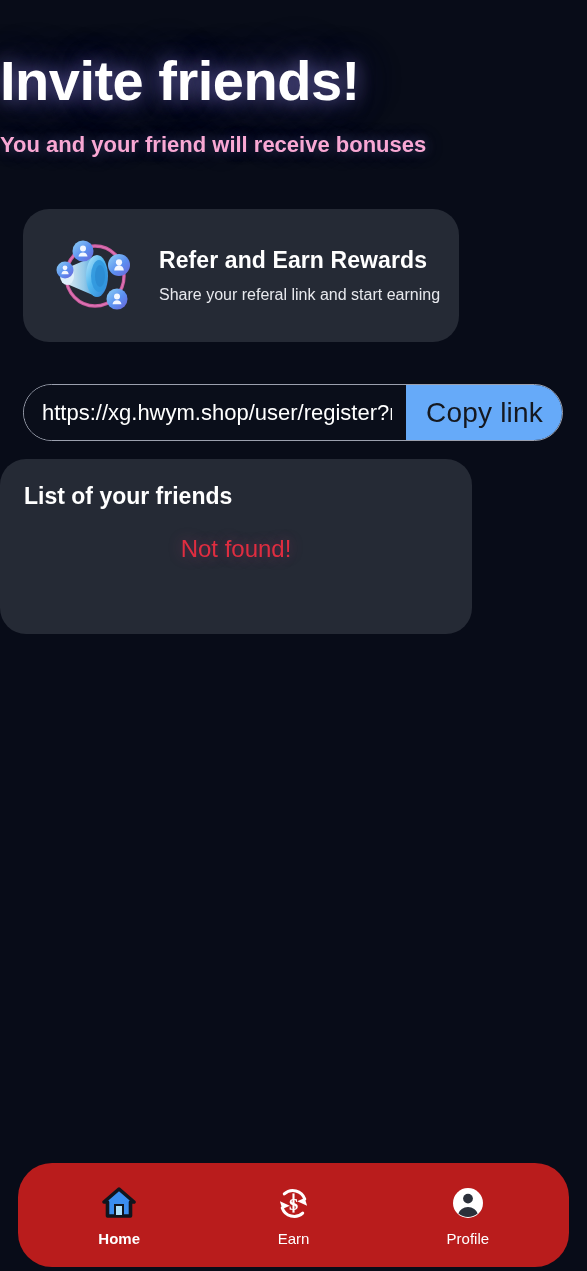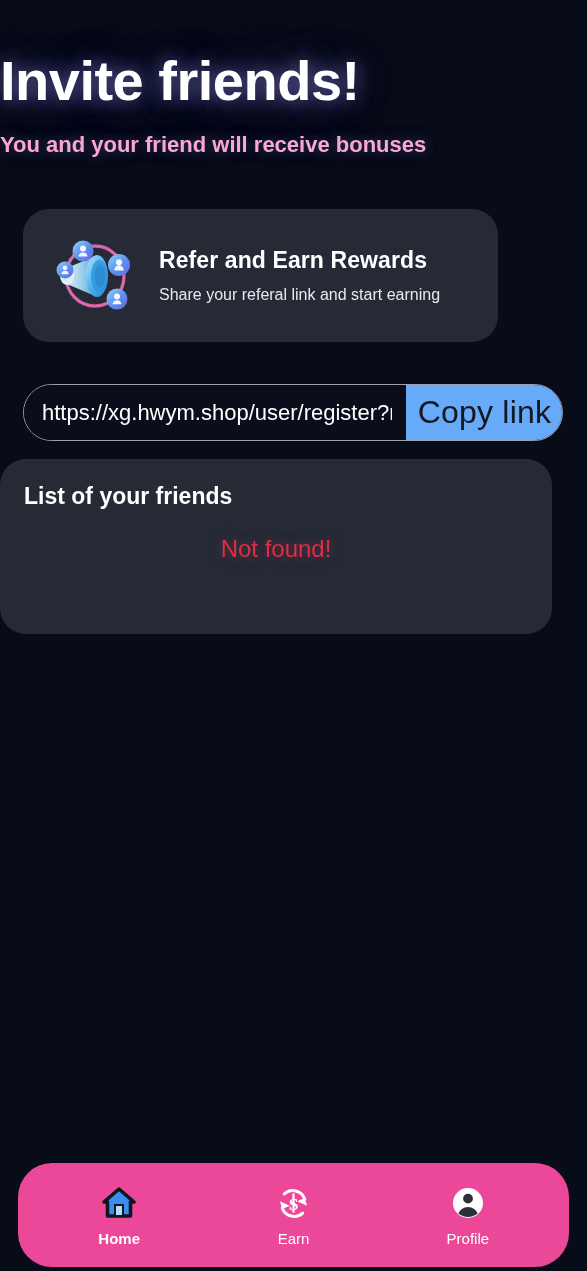--- a/index.html
+++ b/index.html
@@ -44,21 +44,21 @@
     text-shadow:
       0 0 12px rgba(150,140,230,0.35),
       0 0 26px rgba(110,100,200,0.22);
   }
 
   
   .refer-card {
     position: absolute;
     left: 23px;
     top: 209px;
-    width: 475px;
+    width: 436px;
     height: 133px;
     background: #252a35;
     border-radius: 26px;
     display: flex;
     align-items: center;
     padding-left: 30px;
   }
 
   .refer-icon {
     width: 84px;
@@ -112,36 +112,36 @@
     overflow: hidden;
   }
 
   .copy-btn {
     flex: 0 0 auto;
     width: 157px;
     background: #66aaf9;
     color: #15181f;
     border: none;
     font-family: "Liberation Sans", sans-serif;
-    font-size: 32px;
+    font-size: 28px;
     cursor: pointer;
     border-radius: 0 29px 29px 0;
     margin: -1px -1px -1px 0;
     display: flex;
     align-items: center;
     justify-content: center;
     letter-spacing: 0.2px;
   }
 
   
   .friends-card {
     position: absolute;
     left: 0px;
     top: 459px;
-    width: 552px;
+    width: 472px;
     height: 175px;
     background: #252a35;
     border-radius: 26px;
   }
 
   .friends-card-title {
     position: absolute;
     left: 24px;
     top: 24px;
     font-size: 23px;
@@ -160,21 +160,21 @@
     text-shadow: 0 0 14px rgba(180,60,120,0.45);
   }
 
   
   .bottom-nav {
     position: absolute;
     left: 18px;
     top: 1163px;
     width: 551px;
     height: 104px;
-    background: #ec4899;
+    background: #b91c1c;
     border-radius: 34px;
     display: flex;
     align-items: center;
     justify-content: space-around;
     padding: 16px 14px;
   }
 
   .nav-item {
     width: 92px;
     display: flex;

